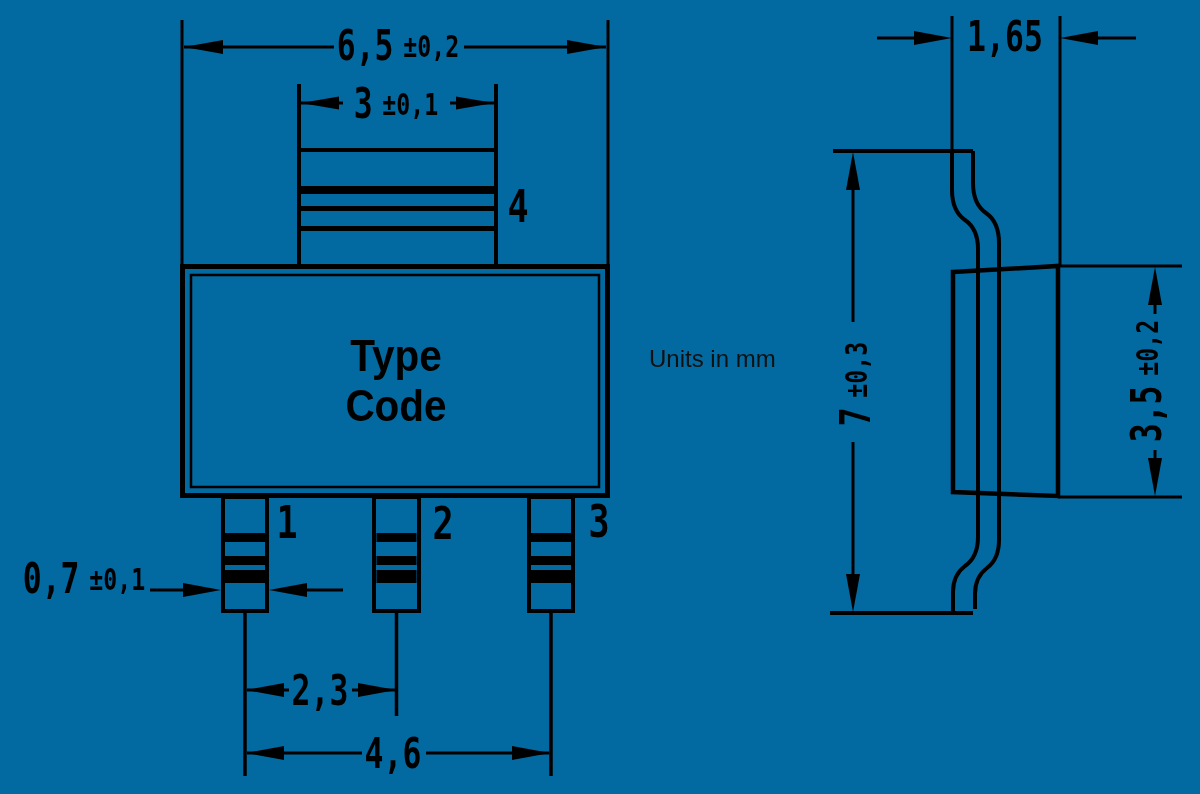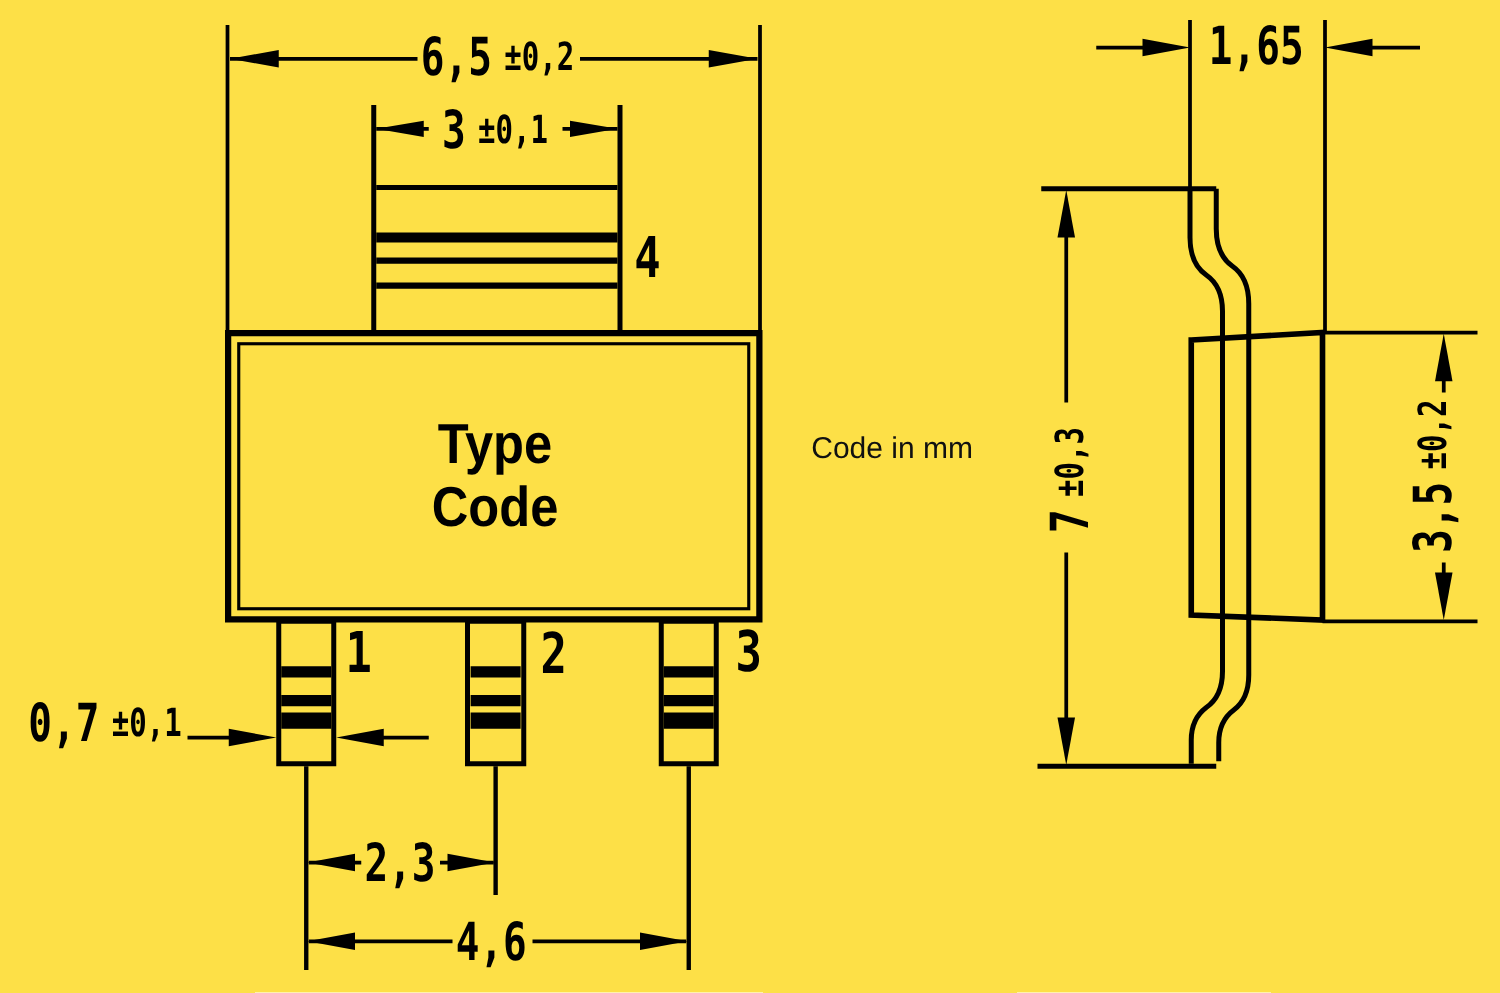--- a/index.html
+++ b/index.html
@@ -1,16 +1,16 @@
 <!DOCTYPE html>
 <html><head>
 <meta charset="utf-8">
 <style>
   html,body{margin:0;padding:0;background:#fff;}
-  #stage{position:relative;width:1200px;height:794px;background:#fde047;overflow:hidden;
+  #stage{position:relative;width:1200px;height:794px;background:#0369a1;overflow:hidden;
          font-family:"DejaVu Sans Mono",monospace;}
   svg{position:absolute;left:0;top:0;}
   .ln{stroke:#000;fill:none;}
   .fl{fill:#000;stroke:none;}
   .dim-label{position:absolute;display:flex;align-items:center;gap:13px;white-space:nowrap;
              font-weight:700;color:#000;
              transform:translate(-50%,-50%) scaleX(0.75);}
   .dim-label.rot{transform:translate(-50%,-50%) rotate(-90deg) scaleX(0.75);}
   .dim-label .val{font-size:42px;line-height:1;}
   .dim-label .tol{font-size:31px;line-height:1;}
@@ -185,15 +185,15 @@
   </div>
 
   <div class="pin-num" style="left:287px;top:522px;">1</div>
   <div class="pin-num" style="left:443px;top:523px;">2</div>
   <div class="pin-num" style="left:599px;top:521px;">3</div>
   <div class="pin-num" style="left:518px;top:206px;">4</div>
 
   <div class="type-code">Type
 Code</div>
 
-  <div class="units-note">Code in mm</div>
+  <div class="units-note">Units in mm</div>
 
 </div>
 
 </body></html>

